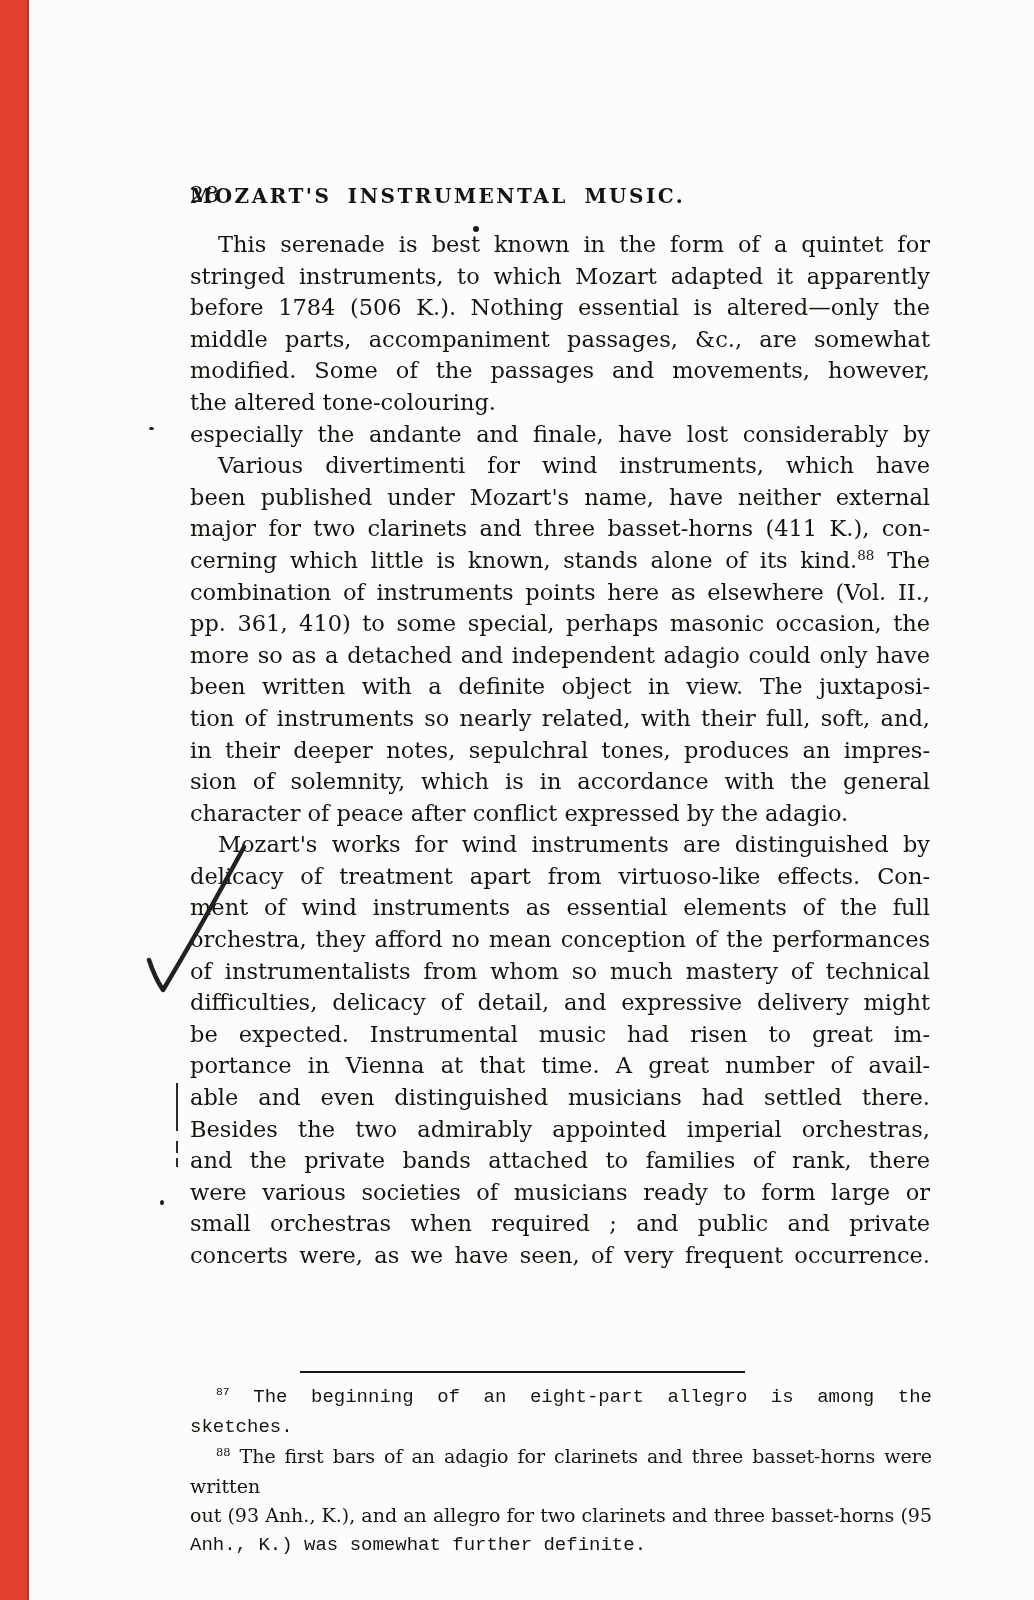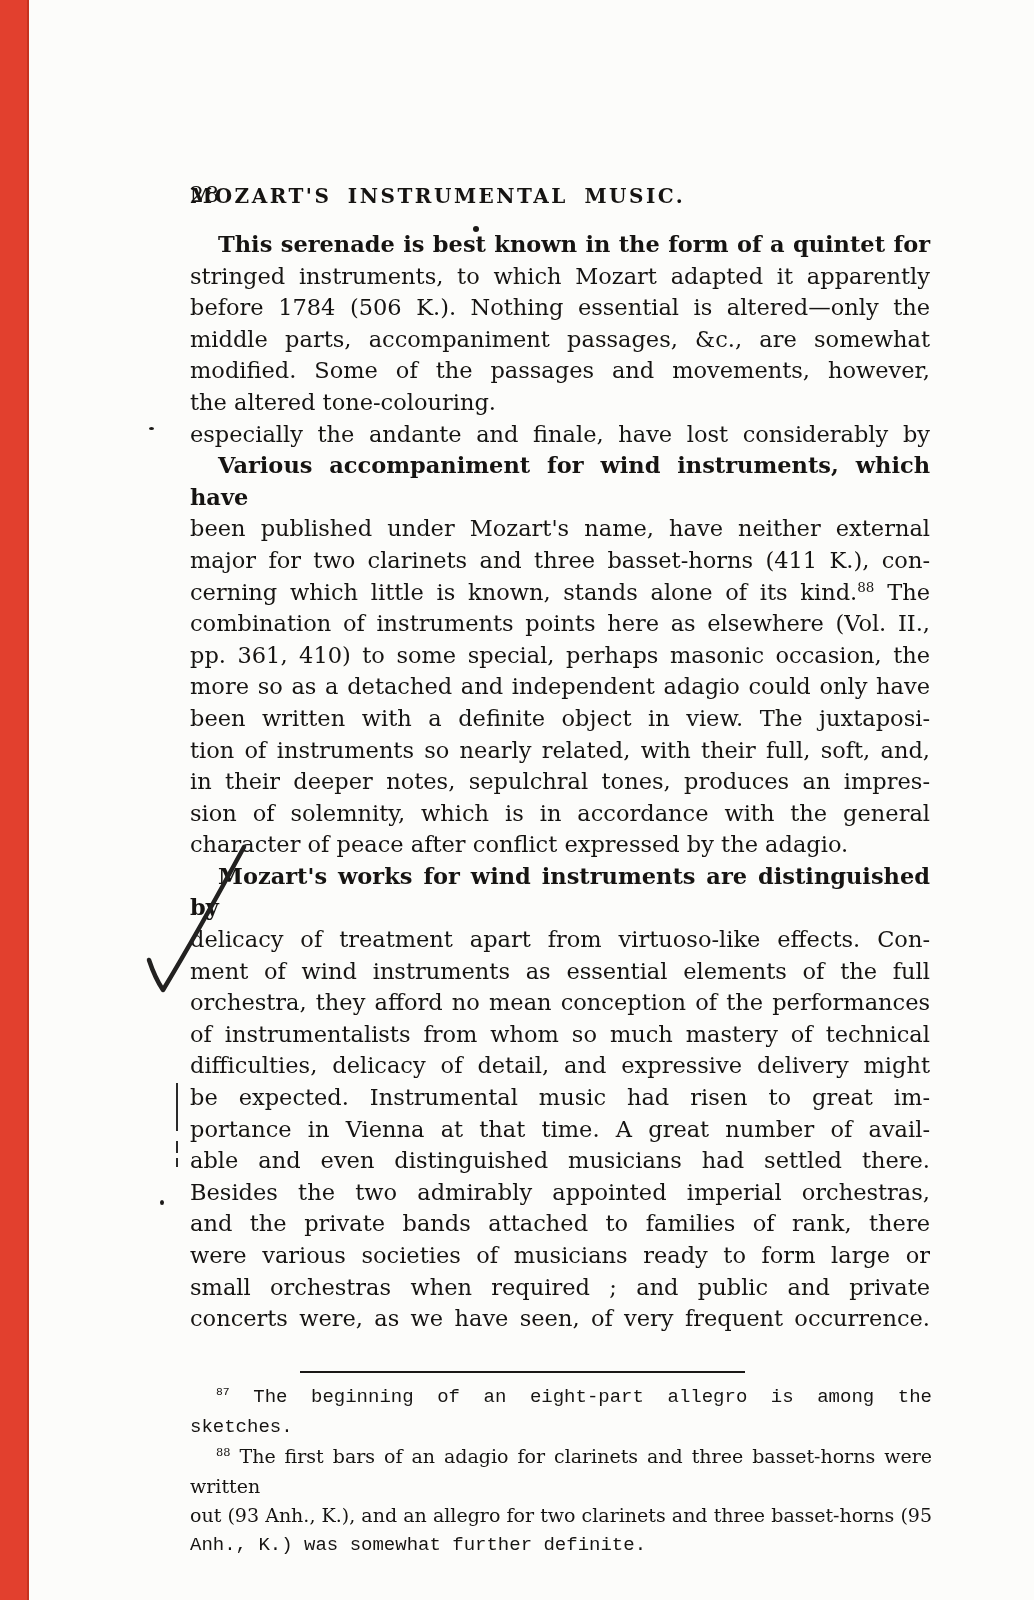--- a/index.html
+++ b/index.html
@@ -33,21 +33,21 @@
   
   #body-text{
     position:absolute;left:190px;top:229px;width:740px;
     font-size:22.5px;line-height:31.6px;
   }
   .line{
     text-align:justify;
     text-align-last:justify;
     white-space:normal;
   }
-  .line.first{ text-indent:28px;font-weight:bold; }
+  .line.first{ text-indent:28px; }
   .line.last{ text-align-last:left; }
   sup{ font-size:0.60em; vertical-align:super; line-height:0; letter-spacing:0; }
   
   #footnote-rule{
     position:absolute;left:300px;top:1371px;width:445px;height:2px;
     background:#1a1816;
   }
   #footnotes{
     position:absolute;left:190px;top:1383px;width:742px;
     font-size:19px;line-height:29.5px;
@@ -77,21 +77,21 @@
   </div>
 
   <div id="body-text">
       <div class="line first">This serenade is best known in the form of a quintet for</div>
       <div class="line">stringed instruments, to which Mozart adapted it apparently</div>
       <div class="line">before 1784 (506 K.).  Nothing essential is altered—only the</div>
       <div class="line">middle parts, accompaniment passages, &amp;c., are somewhat</div>
       <div class="line">modified.  Some of the passages and movements, however,</div>
       <div class="line last">the altered tone-colouring.</div>
       <div class="line">especially the andante and finale, have lost considerably by</div>
-      <div class="line first">Various accompaniment for wind instruments, which have</div>
+      <div class="line first">Various divertimenti for wind instruments, which have</div>
       <div class="line">been published under Mozart's name, have neither external</div>
       <div class="line">major for two clarinets and three basset-horns (411 K.), con-</div>
       <div class="line">cerning which little is known, stands alone of its kind.<sup>88</sup>  The</div>
       <div class="line">combination of instruments points here as elsewhere (Vol. II.,</div>
       <div class="line">pp. 361, 410) to some special, perhaps masonic occasion, the</div>
       <div class="line">more so as a detached and independent adagio could only have</div>
       <div class="line">been written with a definite object in view.  The juxtaposi-</div>
       <div class="line">tion of instruments so nearly related, with their full, soft, and,</div>
       <div class="line">in their deeper notes, sepulchral tones, produces an impres-</div>
       <div class="line">sion of solemnity, which is in accordance with the general</div>

